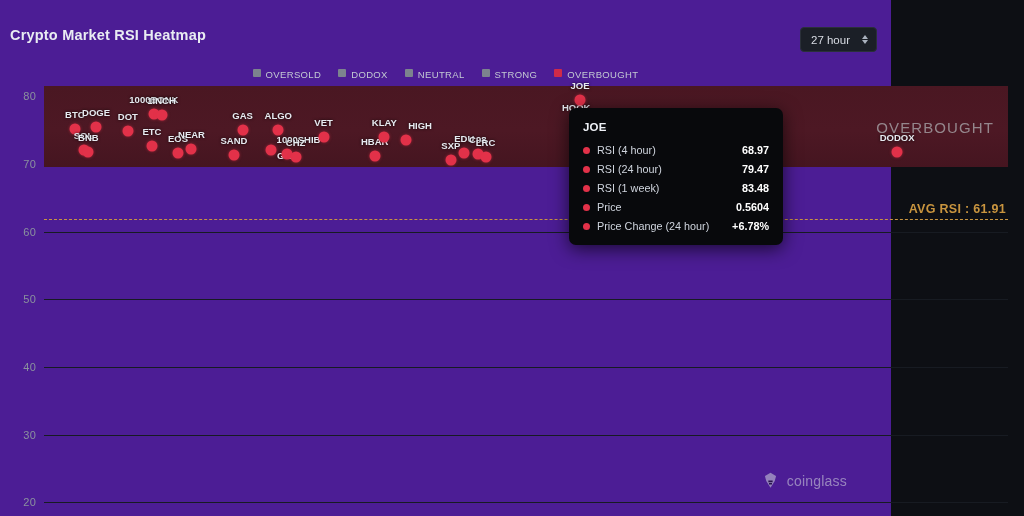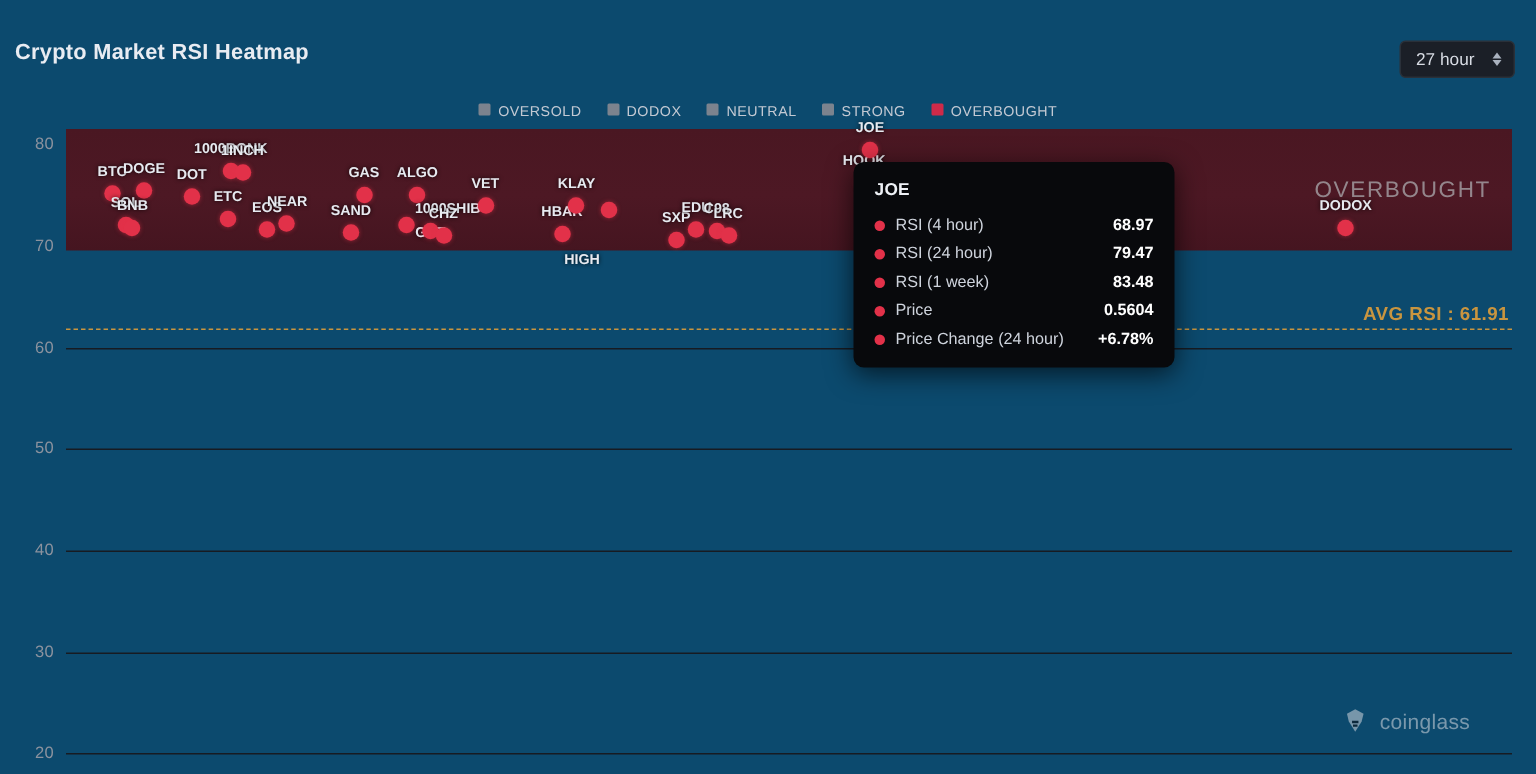--- a/index.html
+++ b/index.html
@@ -2,21 +2,21 @@
 <html><head>
 <meta charset="utf-8">
 <style>
   * { margin:0; padding:0; box-sizing:border-box; }
   html,body{
     width:1024px; height:516px; overflow:hidden;
     background:#0d0f14;
     font-family:"Liberation Sans", sans-serif;
     -webkit-font-smoothing:antialiased;
   }
-  #app{ position:relative; width:1024px; height:516px; background:#0c4a6e; }
+  #app{ position:relative; width:891px; height:516px; background:#4c1d95; }
 
   
   .page-title{
     position:absolute; left:10px; top:27px;
     font-size:14.5px; font-weight:bold; color:#e9ecf2;
     letter-spacing:.2px; white-space:nowrap;
   }
   .period-select{
     position:absolute; right:14px; top:27px;
     display:flex; align-items:center; gap:12px;
@@ -194,21 +194,21 @@
       <div class="dot-lb" style="left: 286.928px; top: 145.394px; margin-top: 16px;">GRT</div>
       <div class="dot" style="left: 286.928px; top: 154.394px; background: rgb(226, 49, 73);"></div>
       <div class="dot-lb" style="left: 295.604px; top: 148.102px;">CHZ</div>
       <div class="dot" style="left: 295.604px; top: 157.102px; background: rgb(226, 49, 73);"></div>
       <div class="dot-lb" style="left: 323.56px; top: 127.787px;">VET</div>
       <div class="dot" style="left: 323.56px; top: 136.787px; background: rgb(226, 49, 73);"></div>
       <div class="dot-lb" style="left: 374.652px; top: 146.748px;">HBAR</div>
       <div class="dot" style="left: 374.652px; top: 155.748px; background: rgb(226, 49, 73);"></div>
       <div class="dot-lb" style="left: 384.292px; top: 128.465px;">KLAY</div>
       <div class="dot" style="left: 384.292px; top: 137.465px; background: rgb(226, 49, 73);"></div>
-      <div class="dot-lb" style="left: 388px; top: 131.173px; margin-top: 48px;">HIGH</div>
+      <div class="dot-lb" style="left: 420px; top: 131.173px;">HIGH</div>
       <div class="dot" style="left: 405.5px; top: 140.173px; background: rgb(226, 49, 73);"></div>
       <div class="dot-lb" style="left: 450.808px; top: 150.811px;">SXP</div>
       <div class="dot" style="left: 450.808px; top: 159.811px; background: rgb(226, 49, 73);"></div>
       <div class="dot-lb" style="left: 464.304px; top: 144.039px;">EDU</div>
       <div class="dot" style="left: 464.304px; top: 153.039px; background: rgb(226, 49, 73);"></div>
       <div class="dot-lb" style="left: 477.8px; top: 145.394px;">C98</div>
       <div class="dot" style="left: 477.8px; top: 154.394px; background: rgb(226, 49, 73);"></div>
       <div class="dot-lb" style="left: 485.512px; top: 148.102px;">LRC</div>
       <div class="dot" style="left: 485.512px; top: 157.102px; background: rgb(226, 49, 73);"></div>
       <div class="dot-lb" style="left: 576.128px; top: 112.89px;">HOOK</div>

